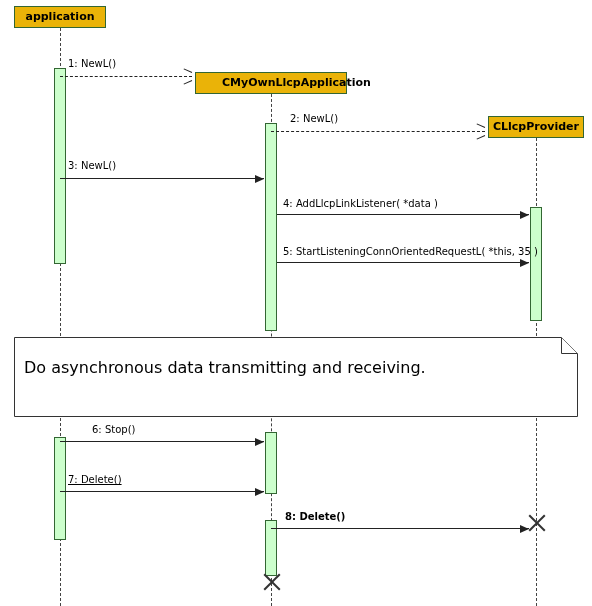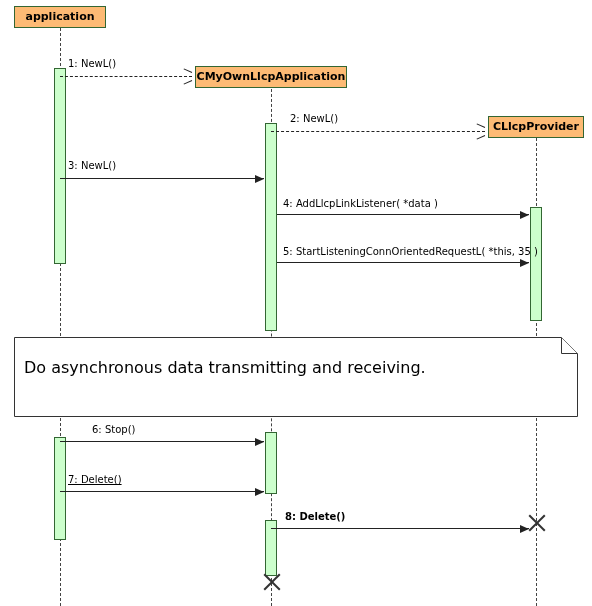--- a/index.html
+++ b/index.html
@@ -13,21 +13,21 @@
     height: 606px;
     background: #ffffff;
     font-family: "DejaVu Sans", "Liberation Sans", sans-serif;
     overflow: hidden;
   }
 
   
   .lifeline-head {
     position: absolute;
     box-sizing: border-box;
-    background: #fdba74;
+    background: #eab308;
     border: 1px solid #336633;
     color: #000000;
     font-size: 11px;
     font-weight: bold;
     text-align: center;
     line-height: 20px;
     height: 22px;
     white-space: nowrap;
   }
 
@@ -165,15 +165,15 @@
     <div class="msg-label" style="left: 285px; top: 511px; font-weight: bold;">8: Delete()</div>
     <div class="destroy-x" style="left: 526px; top: 513px;">
       <span class="a"></span>
       <span class="b"></span>
     </div>
     <div class="destroy-x" style="left: 261px; top: 572px;">
       <span class="a"></span>
       <span class="b"></span>
     </div>
     <div class="lifeline-head" style="left: 14px; top: 6px; width: 92px;">application</div>
-    <div class="lifeline-head" style="left: 195px; top: 66px; width: 152px;">CMyOwnLlcpApplication</div>
+    <div class="lifeline-head" style="left: 195px; top: 72px; width: 152px; padding-left: 26px;">CMyOwnLlcpApplication</div>
     <div class="lifeline-head" style="left: 488px; top: 116px; width: 96px;">CLlcpProvider</div>
   </div>
 
 </body></html>

